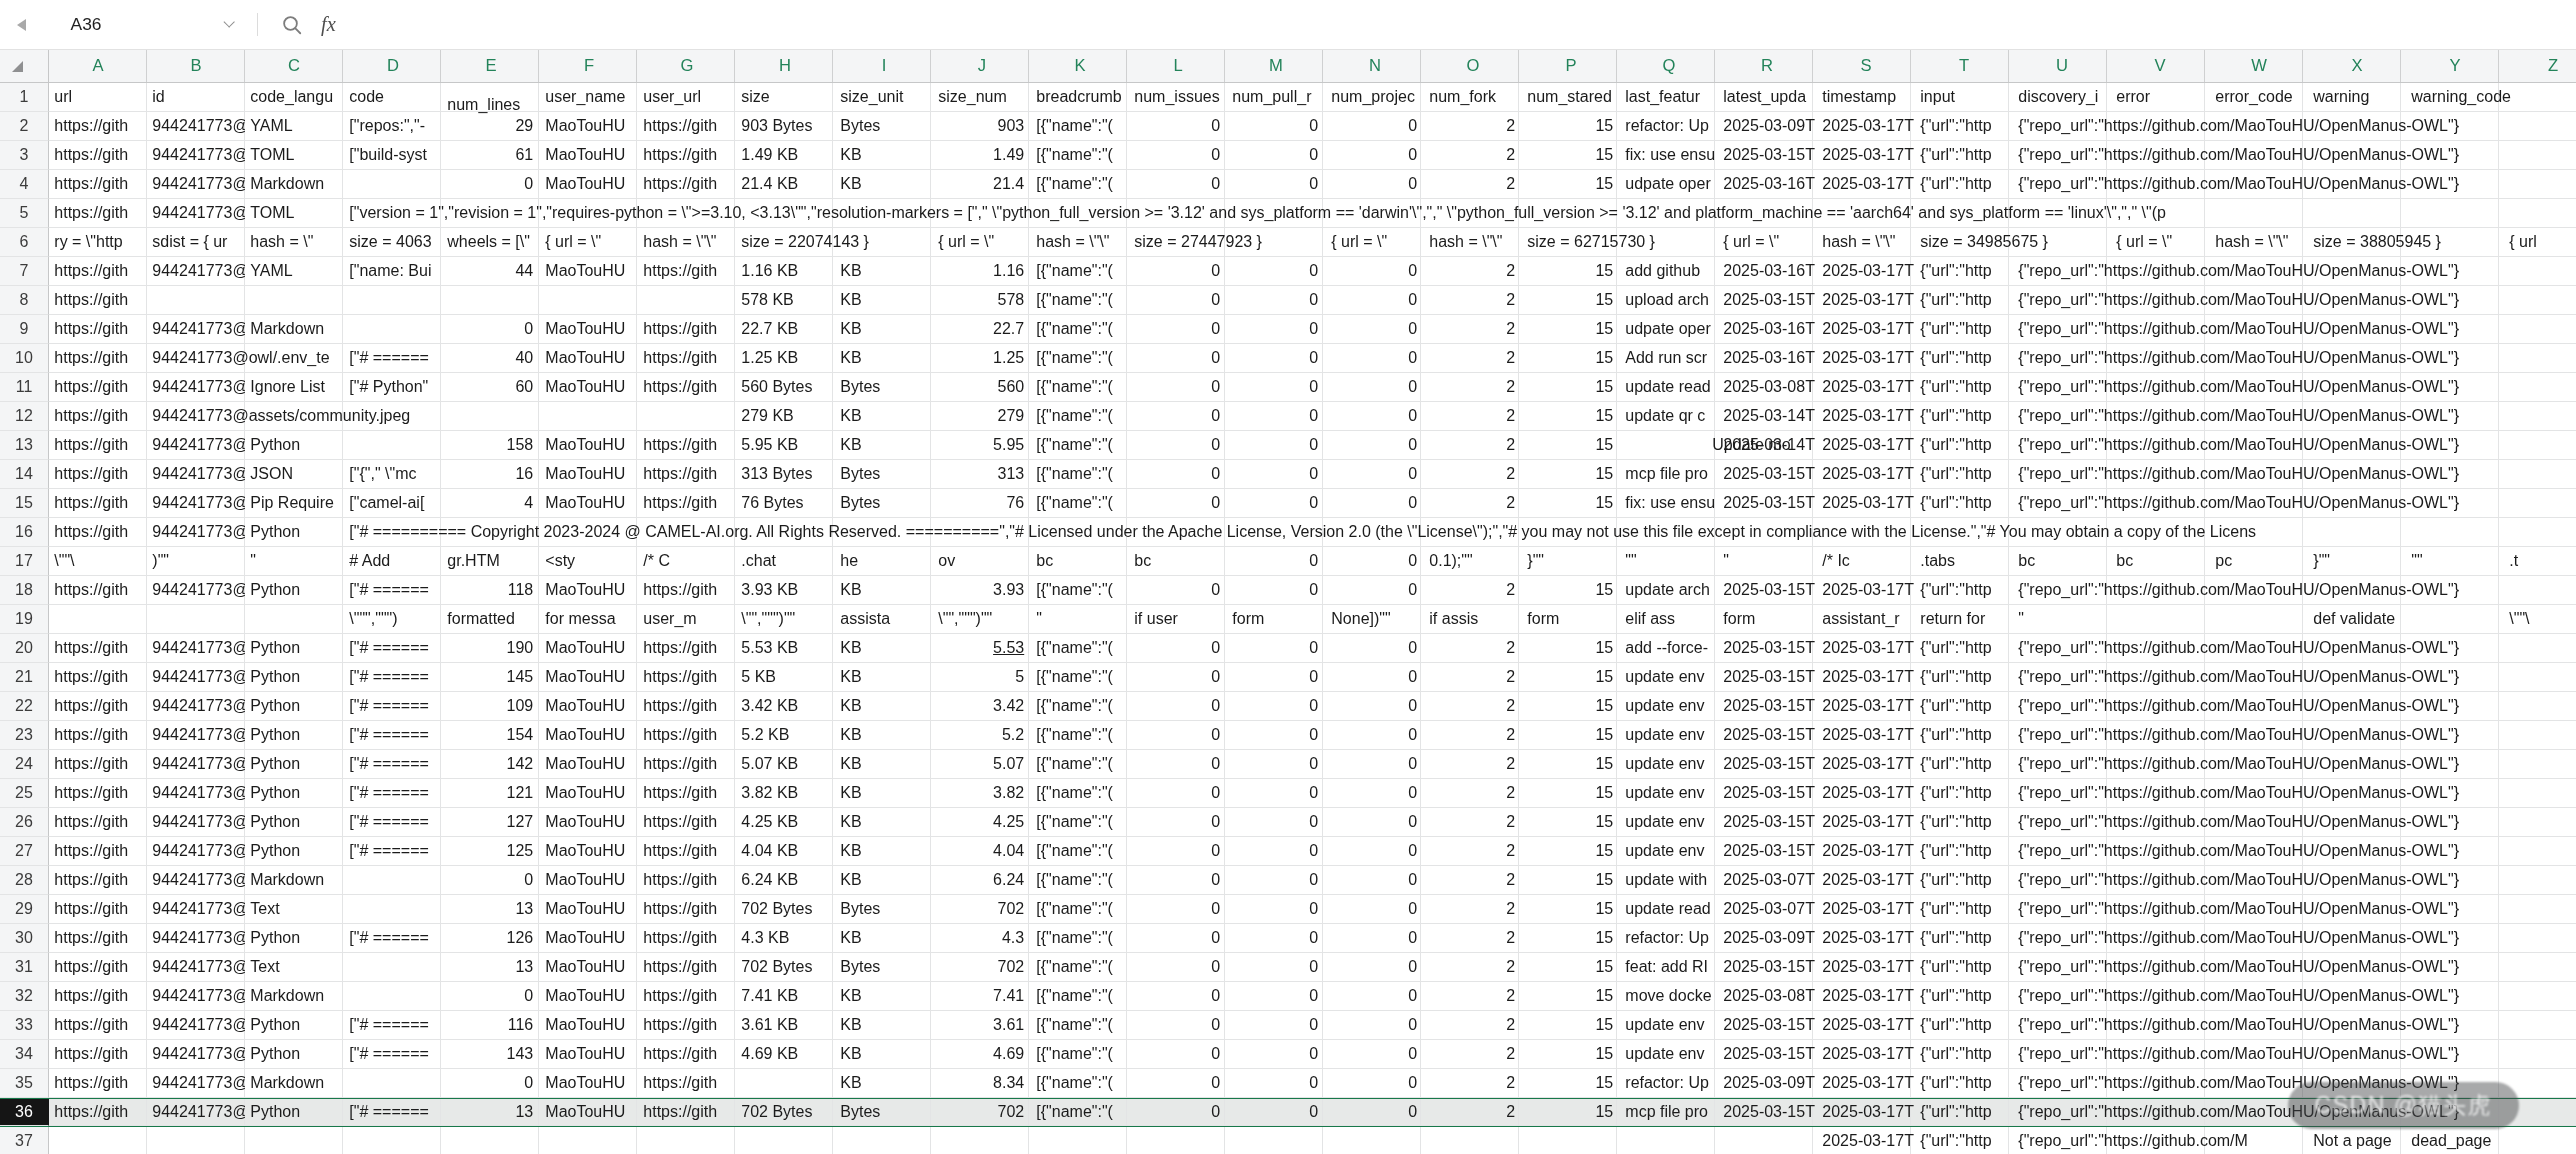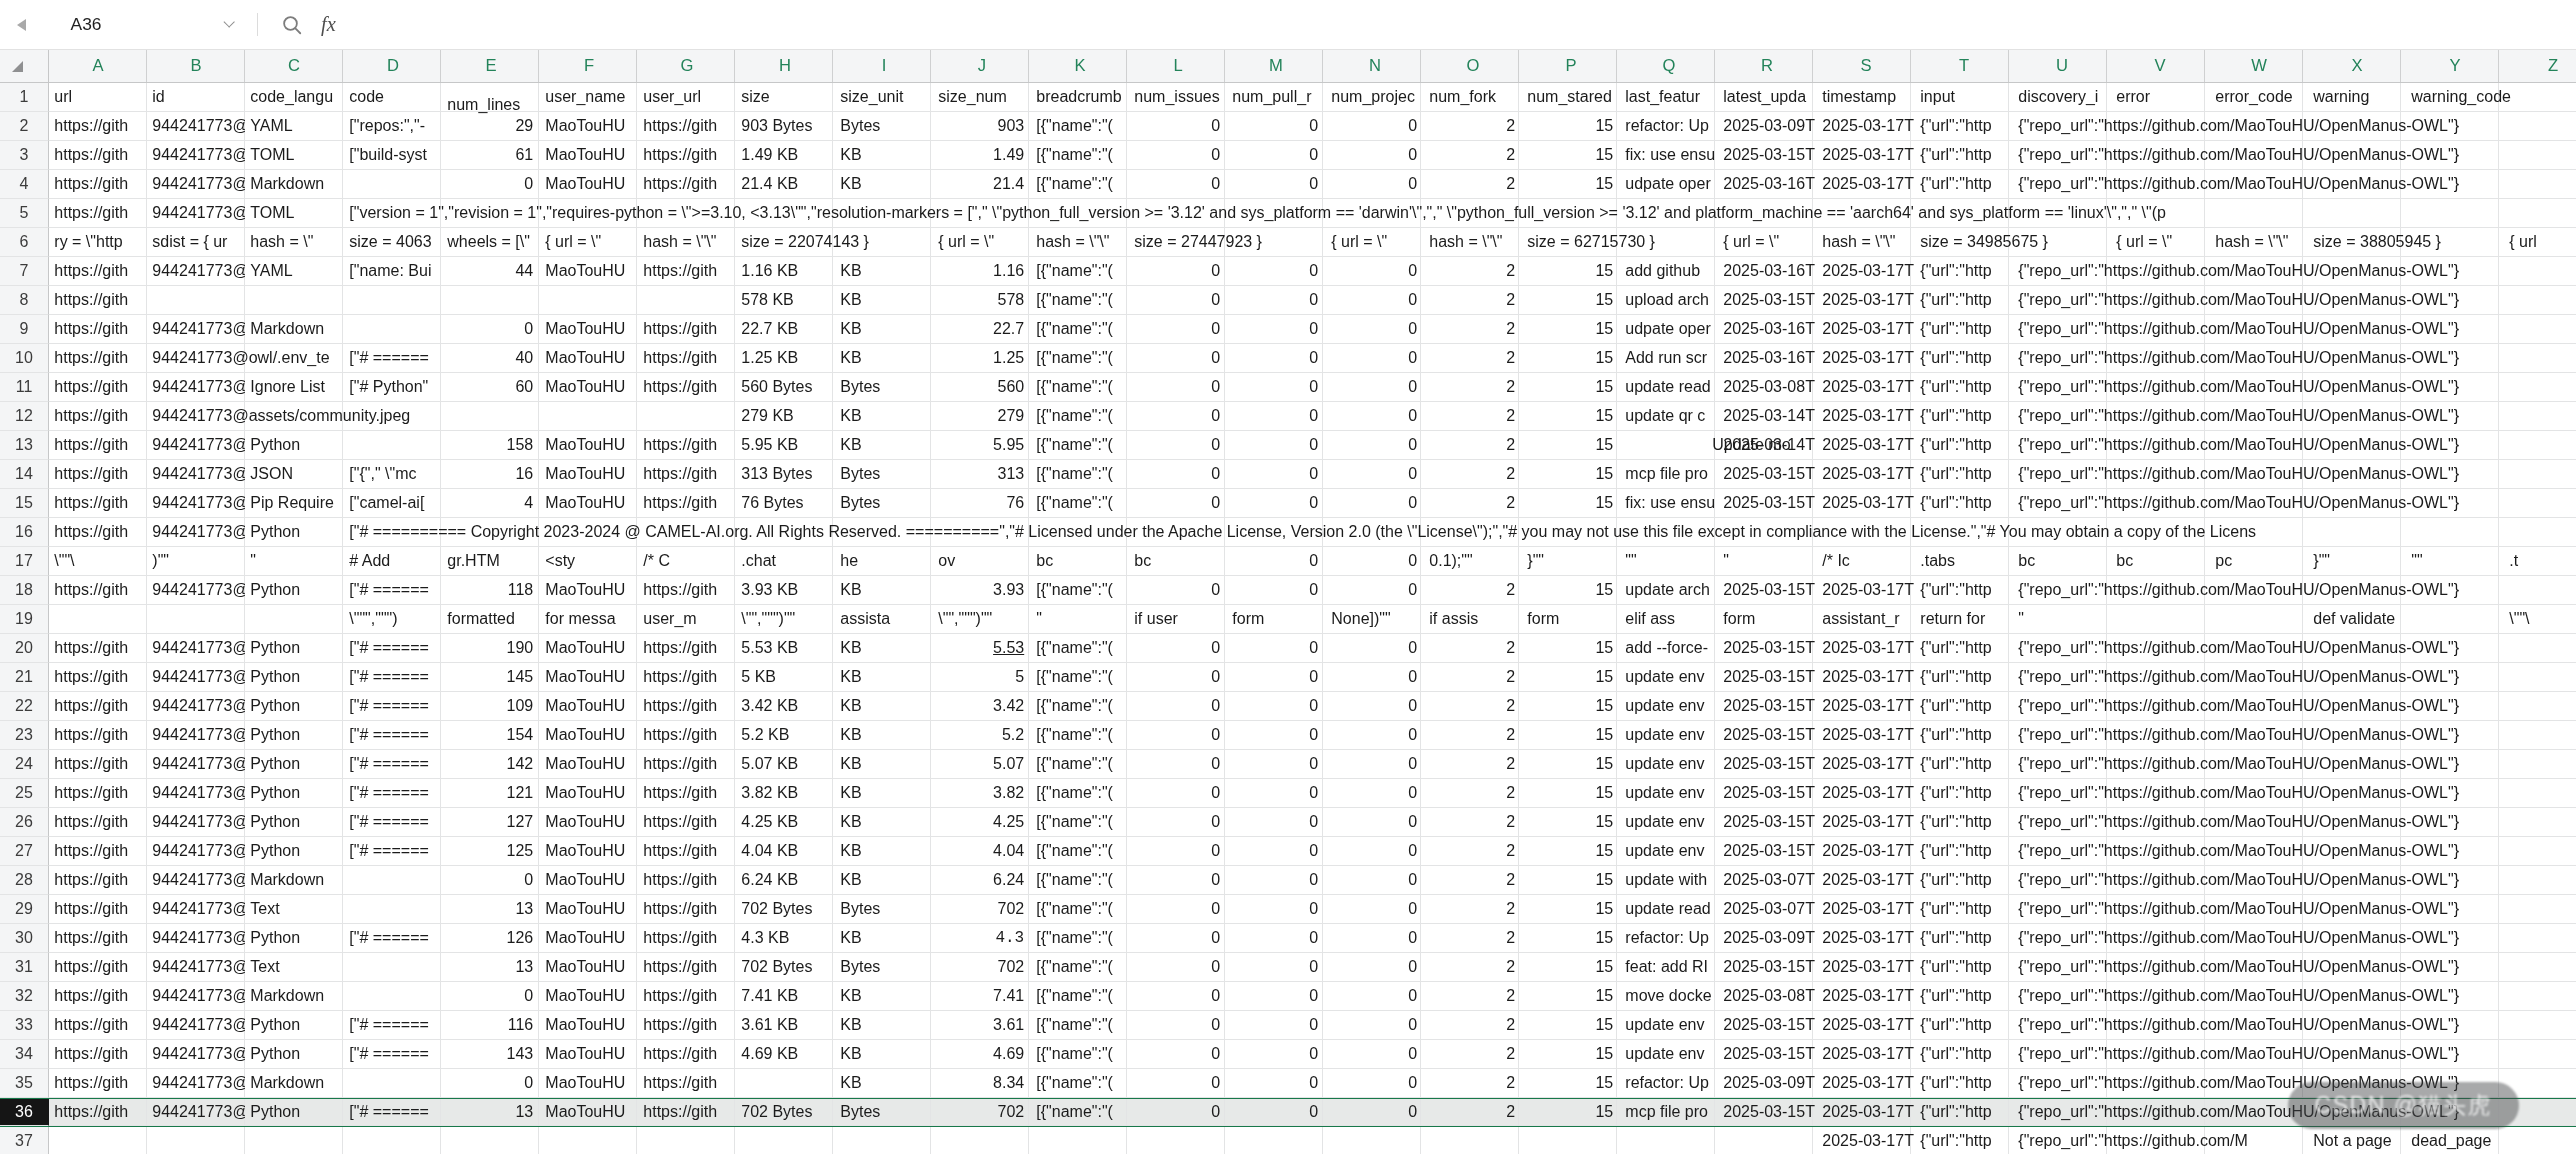--- a/index.html
+++ b/index.html
@@ -827,21 +827,21 @@
         <div class="cells">
           <div class="cell" style="left: 0px; width: 98px;">https://gith</div>
           <div class="cell" style="left: 98px; width: 98px;">944241773@</div>
           <div class="cell" style="left: 196px; width: 98px;">Python</div>
           <div class="cell" style="left: 295px; width: 98px;">["# ======</div>
           <div class="cell num" style="left: 393px; width: 98px;">126</div>
           <div class="cell" style="left: 491px; width: 98px;">MaoTouHU</div>
           <div class="cell" style="left: 589px; width: 98px;">https://gith</div>
           <div class="cell" style="left: 687px; width: 98px;">4.3 KB</div>
           <div class="cell" style="left: 786px; width: 98px;">KB</div>
-          <div class="cell num" style="left: 884px; width: 98px; font-family: Liberation Mono, monospace;">4.3</div>
+          <div class="cell num" style="left: 884px; width: 98px;">4.3</div>
           <div class="cell" style="left: 982px; width: 98px;">[{"name":"(</div>
           <div class="cell num" style="left: 1080px; width: 98px;">0</div>
           <div class="cell num" style="left: 1178px; width: 98px;">0</div>
           <div class="cell num" style="left: 1277px; width: 98px;">0</div>
           <div class="cell num" style="left: 1375px; width: 98px;">2</div>
           <div class="cell num" style="left: 1473px; width: 98px;">15</div>
           <div class="cell" style="left: 1571px; width: 98px;">refactor: Up</div>
           <div class="cell" style="left: 1669px; width: 98px;">2025-03-09T</div>
           <div class="cell" style="left: 1768px; width: 98px;">2025-03-17T</div>
           <div class="cell" style="left: 1866px; width: 98px;">{"url":"http</div>

